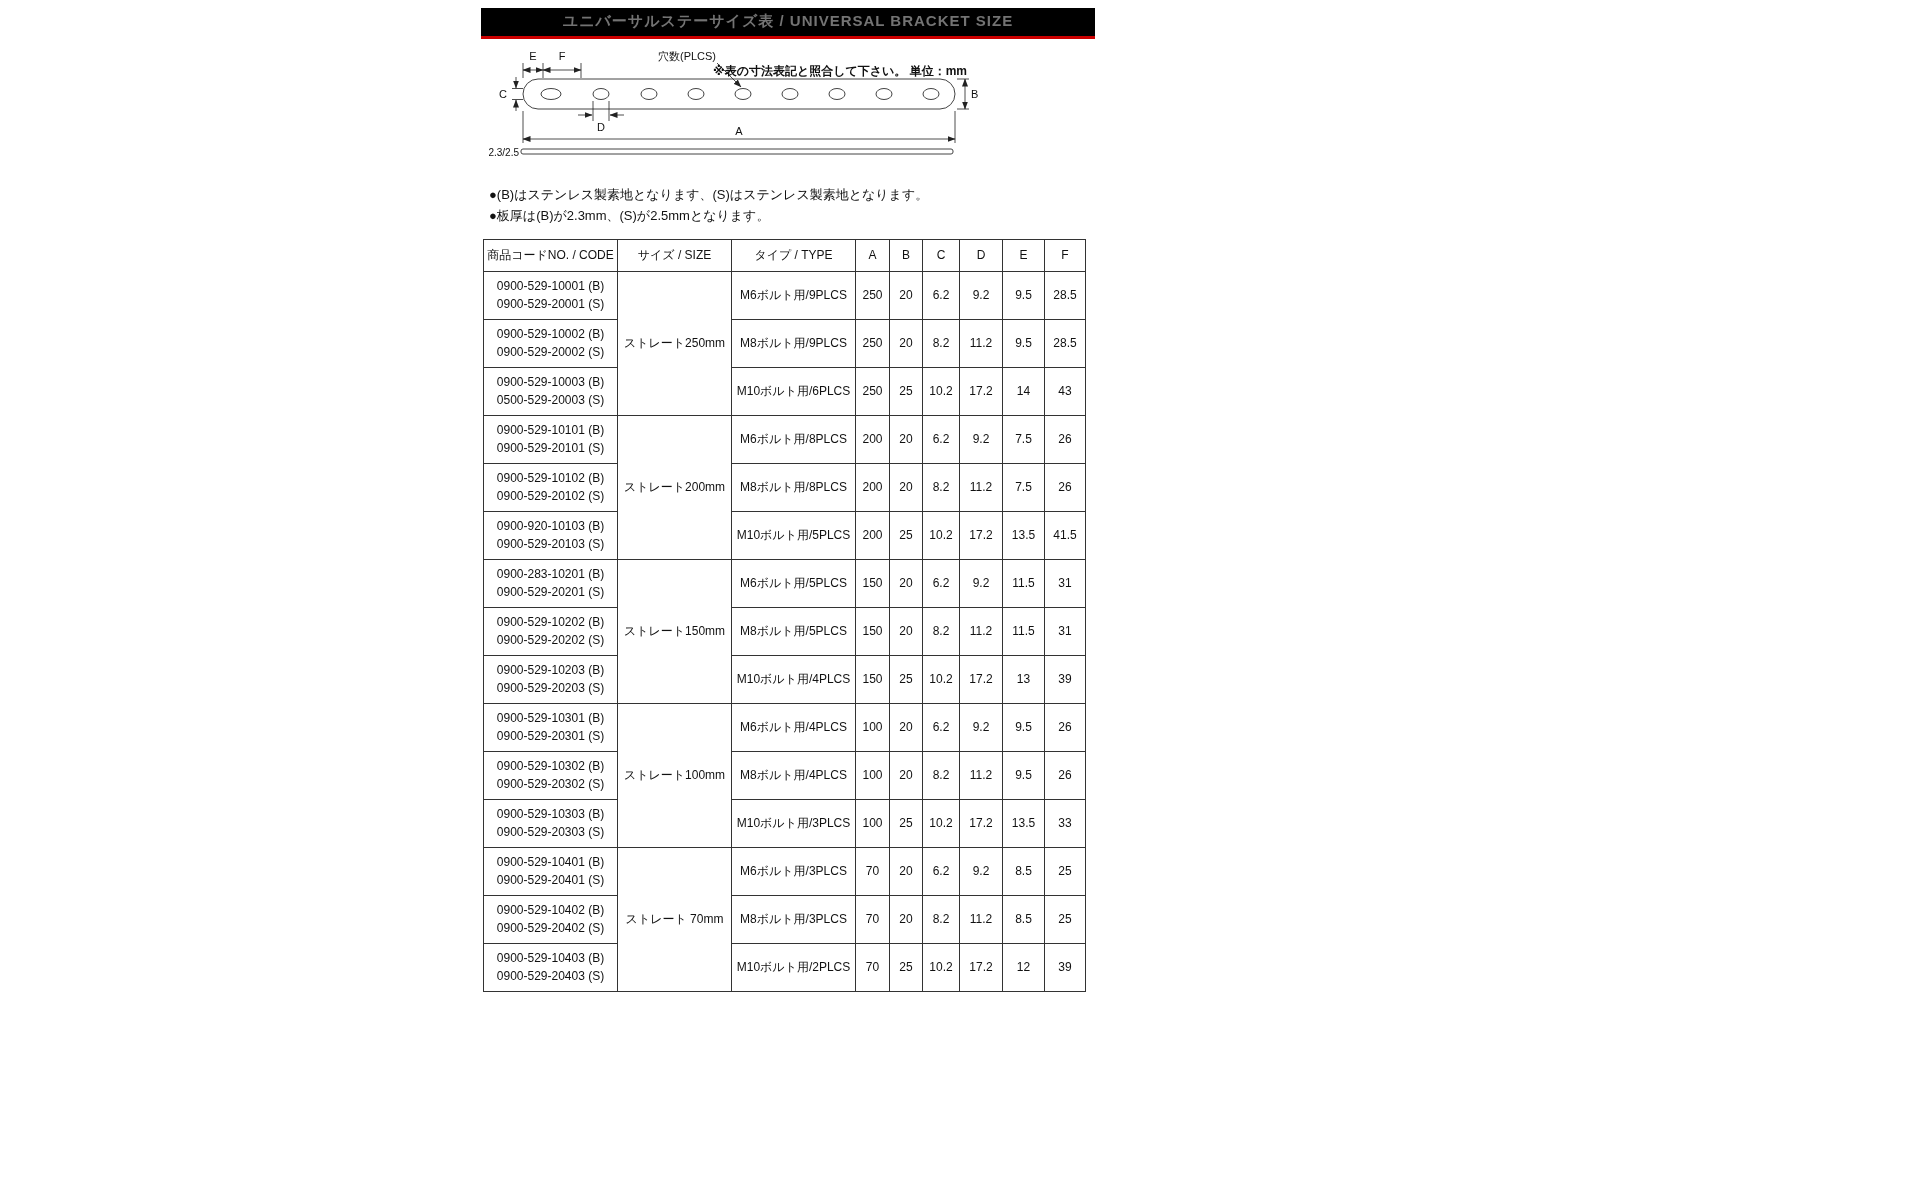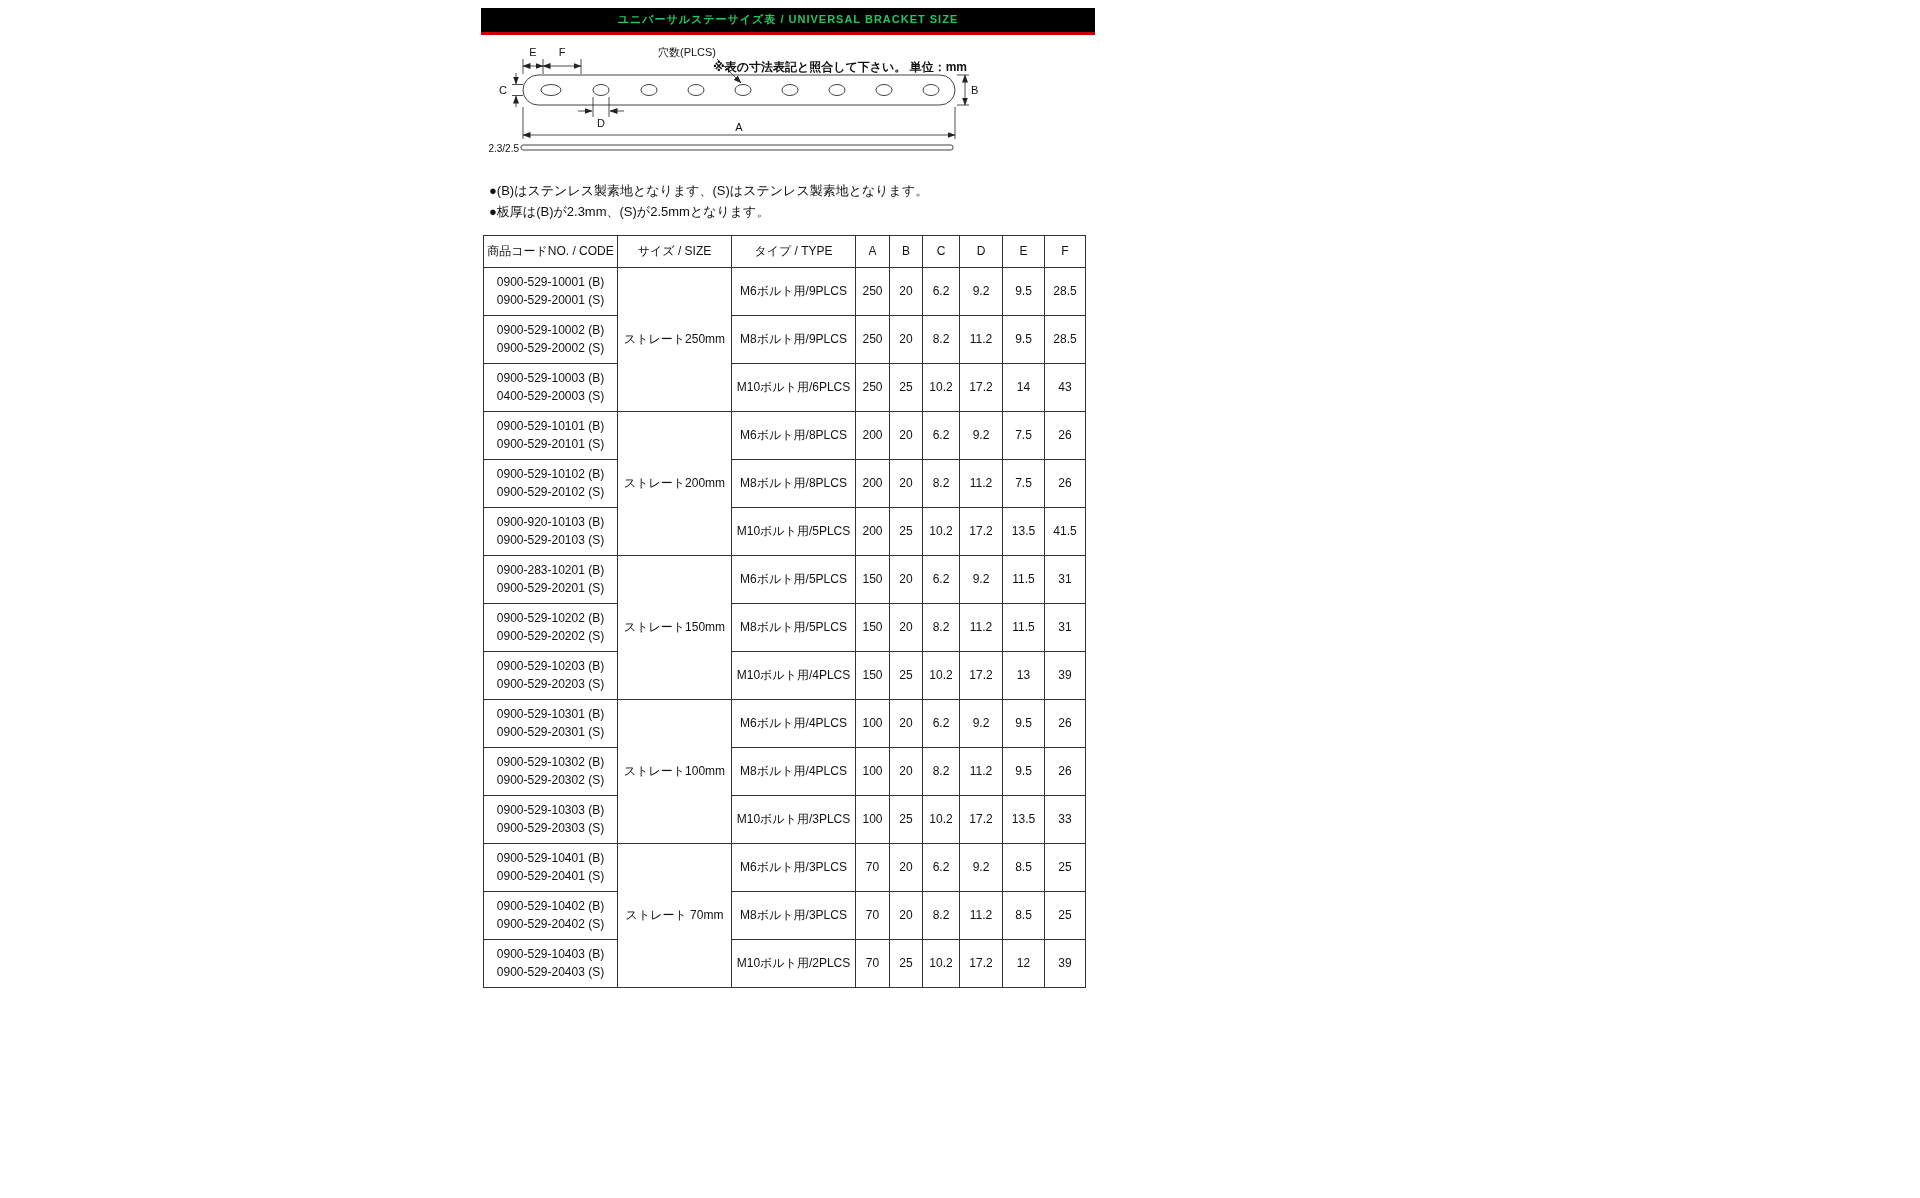--- a/index.html
+++ b/index.html
@@ -5,22 +5,22 @@
   * { margin:0; padding:0; box-sizing:border-box; }
   html,body { background:#ffffff; }
   body {
     width:1920px; height:1198px; position:relative;
     font-family:"Liberation Sans","DejaVu Sans",sans-serif;
     color:#111;
   }
   .page { position:absolute; left:481px; top:8px; width:614px; }
 
   .title-bar {
-    background:#000; color:#22c55e; text-align:center;
-    font-weight:bold; font-size:11px; letter-spacing:1px;
+    background:#000; color:#737373; text-align:center;
+    font-weight:bold; font-size:15px; letter-spacing:1px;
     padding:4px 0 5px 0;
     border-bottom:3px solid #cc0000;
   }
 
   .diagram-wrap { position:relative; margin-top:12px; height:118px; }
   .diagram-note {
     position:absolute; top:12px; right:128px;
     font-size:12px; font-weight:bold; white-space:nowrap;
   }
   .bracket-svg text { font-size:11px; fill:#111; stroke:none; font-family:"Liberation Sans","DejaVu Sans",sans-serif; }
@@ -162,21 +162,21 @@
           <td class="cell-num">250</td>
           <td class="cell-num">20</td>
           <td class="cell-num">8.2</td>
           <td class="cell-num">11.2</td>
           <td class="cell-num">9.5</td>
           <td class="cell-num">28.5</td>
         </tr>
         <tr>
           <td class="cell-code">
             <div>0900-529-10003 (B)</div>
-            <div>0400-529-20003 (S)</div>
+            <div>0500-529-20003 (S)</div>
           </td>
           <td class="cell-type">M10ボルト用/6PLCS</td>
           <td class="cell-num">250</td>
           <td class="cell-num">25</td>
           <td class="cell-num">10.2</td>
           <td class="cell-num">17.2</td>
           <td class="cell-num">14</td>
           <td class="cell-num">43</td>
         </tr>
         <tr>

